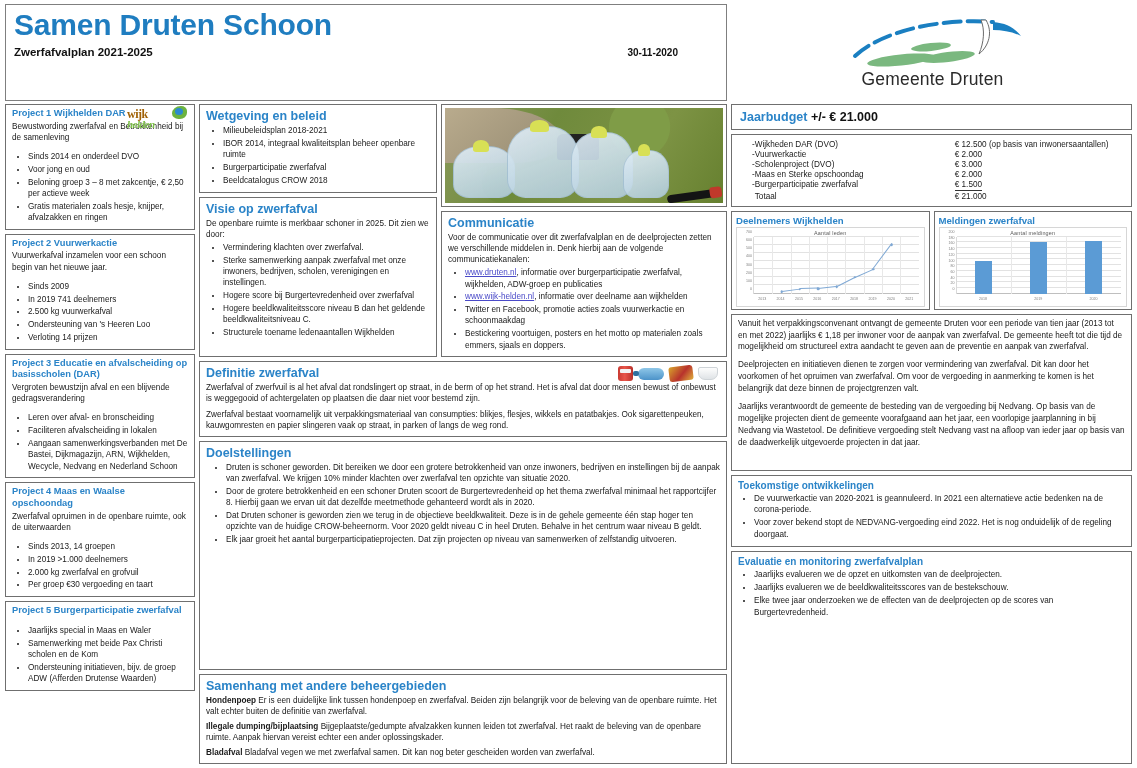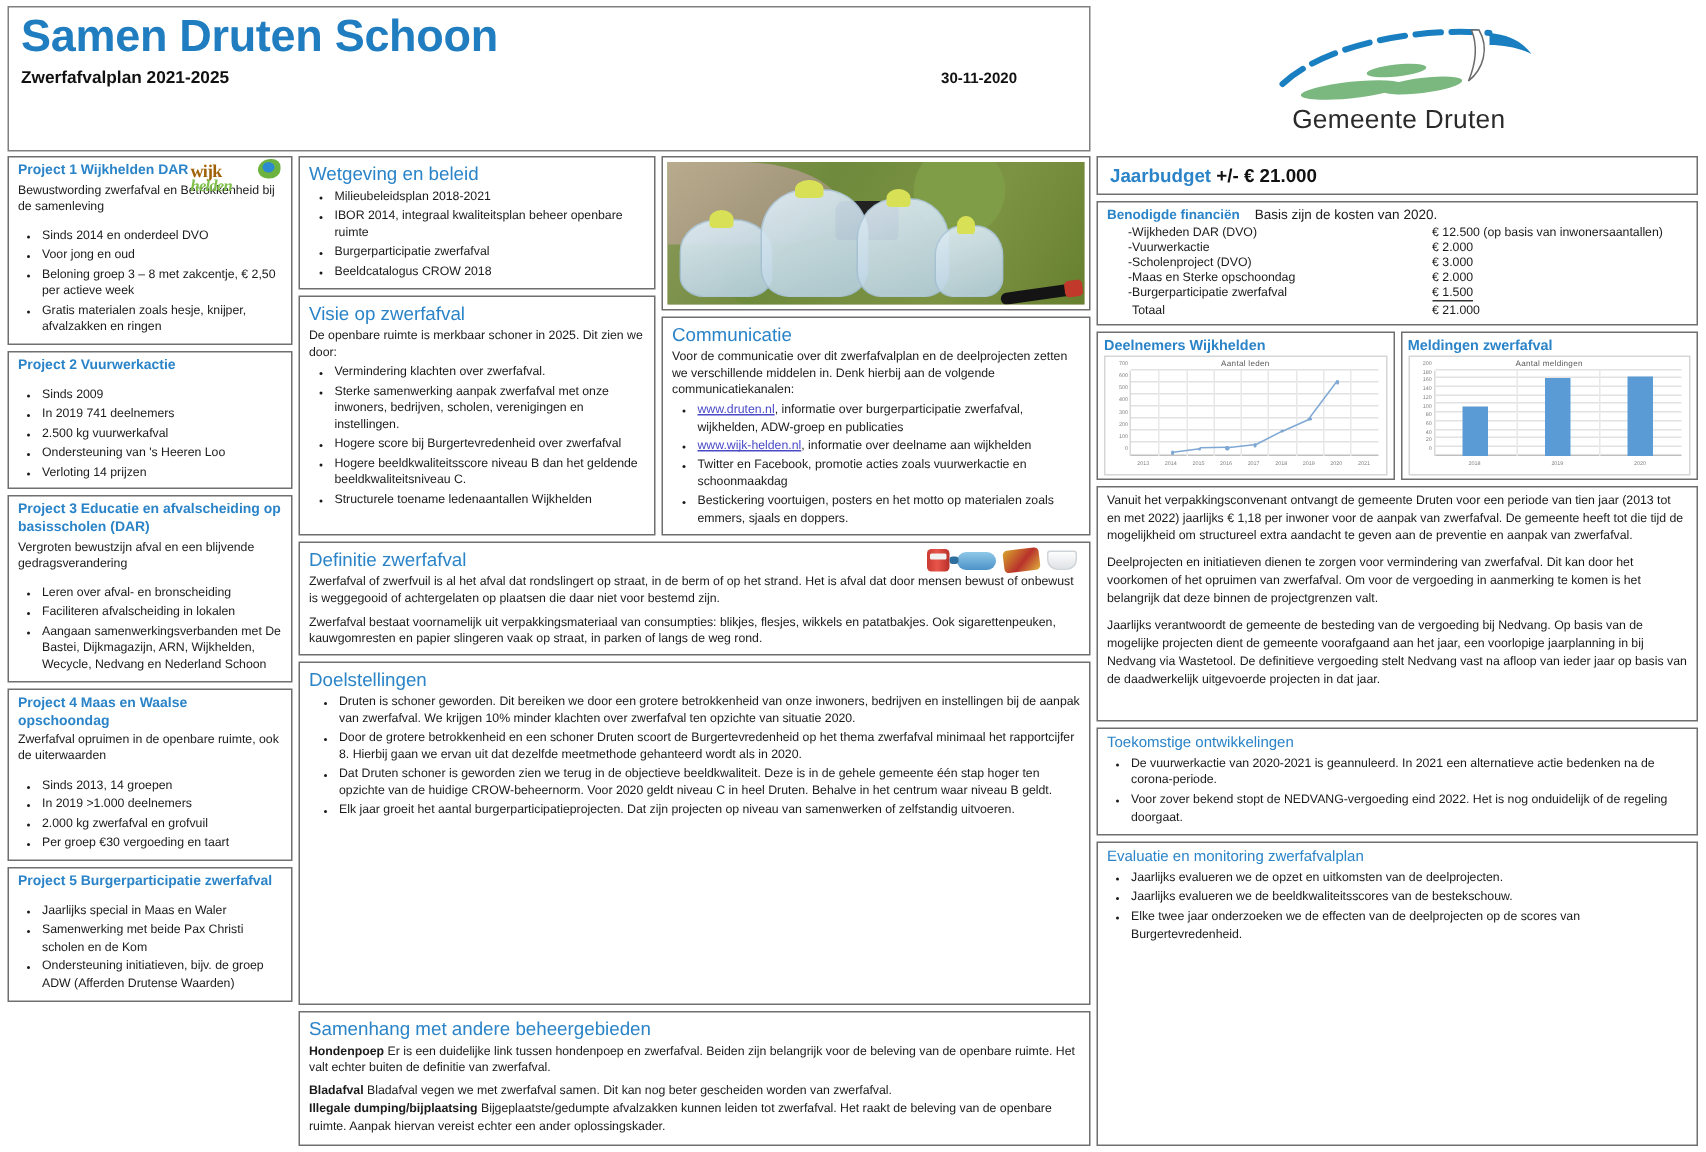--- a/index.html
+++ b/index.html
@@ -25,21 +25,21 @@
   .logo-wrap { width:180px; height:52px; position:relative; }
   .logo-name { font-size:17.5px; color:#2a2a2a; letter-spacing:0.2px; margin-top:1px; }
 
   
   .body { flex:1; display:flex; gap:4px; padding-top:3px; }
   .col-left { width:190px; display:flex; flex-direction:column; gap:4px; }
   .col-mid { width:528px; display:flex; flex-direction:column; gap:4px; }
   .col-right { flex:1; display:flex; flex-direction:column; gap:4px; }
 
   .box { border:1.3px solid #6f6f6f; padding:3px 6px 4px 6px; background:#fff; }
-  h2.sec { color:#2b84c8; font-weight:normal; margin:1px 0 2px 0; }
+  h2.sec { color:#2b84c8; font-weight:bold; margin:1px 0 2px 0; }
   .h-lg { font-size:12.5px; }
   .h-md { font-size:10px; }
   p { margin:0 0 4px 0; line-height:1.35; }
   p.tight { margin-bottom:2px; }
   ul { margin:1px 0 1px 0; padding-left:17px; }
   ul.wide { padding-left:20px; }
   li { line-height:1.38; margin-bottom:1.5px; }
   li::marker { font-size:7px; }
   a { color:#4a4ac8; text-decoration:underline; }
 
@@ -162,20 +162,21 @@
         <ul>
           <li>Sinds 2014 en onderdeel DVO</li>
           <li>Voor jong en oud</li>
           <li>Beloning groep 3 – 8 met zakcentje, € 2,50 per actieve week</li>
           <li>Gratis materialen zoals hesje, knijper, afvalzakken en ringen</li>
         </ul>
       </div>
 
       <div class="box proj">
         <h3>Project 2 Vuurwerkactie</h3>
+        <p>Vuurwerkafval inzamelen voor een schoon begin van het nieuwe jaar.</p>
         <ul>
           <li>Sinds 2009</li>
           <li>In 2019 741 deelnemers</li>
           <li>2.500 kg vuurwerkafval</li>
           <li>Ondersteuning van 's Heeren Loo</li>
           <li>Verloting 14 prijzen</li>
         </ul>
       </div>
 
       <div class="box proj">
@@ -281,37 +282,33 @@
           <li>Druten is schoner geworden. Dit bereiken we door een grotere betrokkenheid van onze inwoners, bedrijven en instellingen bij de aanpak van zwerfafval. We krijgen 10% minder klachten over zwerfafval ten opzichte van situatie 2020.</li>
           <li>Door de grotere betrokkenheid en een schoner Druten scoort de Burgertevredenheid op het thema zwerfafval minimaal het rapportcijfer 8. Hierbij gaan we ervan uit dat dezelfde meetmethode gehanteerd wordt als in 2020.</li>
           <li>Dat Druten schoner is geworden zien we terug in de objectieve beeldkwaliteit. Deze is in de gehele gemeente één stap hoger ten opzichte van de huidige CROW-beheernorm. Voor 2020 geldt niveau C in heel Druten. Behalve in het centrum waar niveau B geldt.</li>
           <li>Elk jaar groeit het aantal burgerparticipatieprojecten. Dat zijn projecten op niveau van samenwerken of zelfstandig uitvoeren.</li>
         </ul>
       </div>
 
       <div class="box samen">
         <h2 class="sec h-lg">Samenhang met andere beheergebieden</h2>
         <p><b>Hondenpoep</b><span> Er is een duidelijke link tussen hondenpoep en zwerfafval. Beiden zijn belangrijk voor de beleving van de openbare ruimte. Het valt echter buiten de definitie van zwerfafval.</span></p>
+        <p><b>Illegale dumping/bijplaatsing</b><span> Bijgeplaatste/gedumpte afvalzakken kunnen leiden tot zwerfafval. Het raakt de beleving van de openbare ruimte. Aanpak hiervan vereist echter een ander oplossingskader.</span></p>
         <p style="margin-bottom:1px;"><b>Bladafval</b><span> Bladafval vegen we met zwerfafval samen. Dit kan nog beter gescheiden worden van zwerfafval.</span></p>
-        <p><b>Illegale dumping/bijplaatsing</b><span> Bijgeplaatste/gedumpte afvalzakken kunnen leiden tot zwerfafval. Het raakt de beleving van de openbare ruimte. Aanpak hiervan vereist echter een ander oplossingskader.</span></p>
       </div>
 
     </div>
 
     <div class="col-right">
 
       <div class="box" style="padding:5px 8px;">
         <div class="budget-title"><b>Jaarbudget</b> <span>+/- €  21.000</span></div>
       </div>
 
       <div class="box">
-        <div class="fin-head">
-          <span class="lbl">Benodigde financiën</span>
-          &nbsp;&nbsp;&nbsp;<span>Basis zijn de kosten van 2020.</span>
-        </div>
         <table class="fin-table">
           <tbody>
               <tr>
                 <td class="dash">-</td>
                 <td class="name">Wijkheden DAR (DVO)</td>
                 <td class="amt">€ 12.500 (op basis van inwonersaantallen)</td>
               </tr>
           <tr>
                 <td class="dash">-</td>
                 <td class="name">Vuurwerkactie</td>

